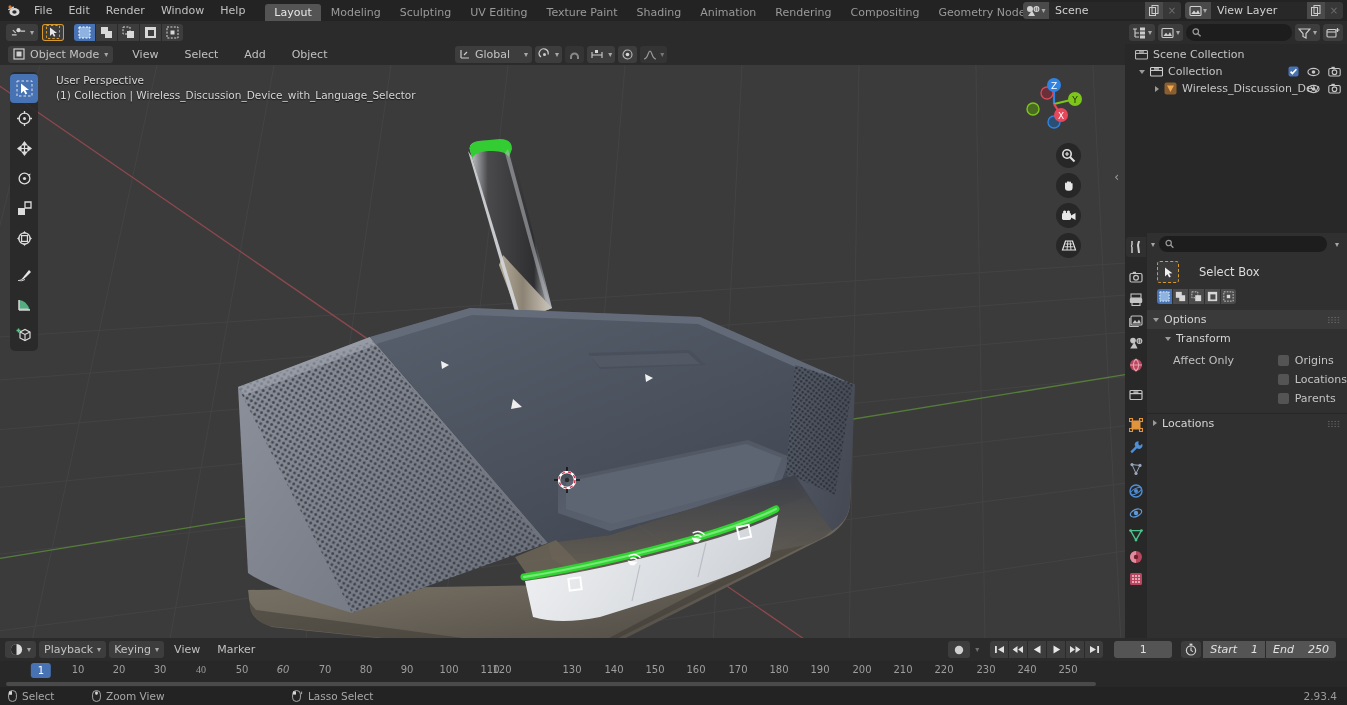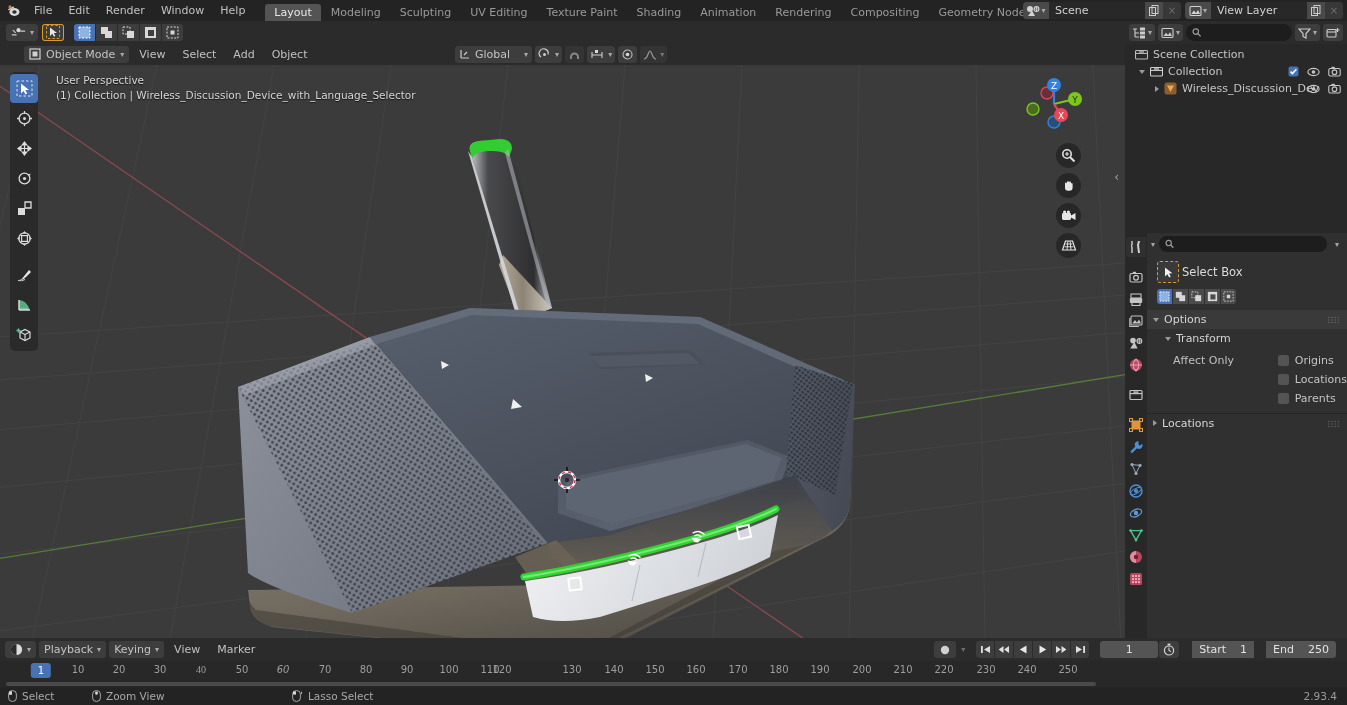--- a/index.html
+++ b/index.html
@@ -30,21 +30,21 @@
   .tsbtn { height:17px; background:#3d3d3d; border-radius:3px; display:flex; align-items:center; justify-content:center; padding:0 4px;}
   .tsbtn.active-orange { box-shadow:0 0 0 1px #d99a2b inset; background:#3d3d3d;}
   .mode-icons { display:flex; gap:1px; margin-left:6px;}
   .mi { width:21px; height:17px; background:#3d3d3d; display:flex; align-items:center; justify-content:center;}
   .mi.sel { background:#4772b3; }
   .mi:first-child { border-radius:3px 0 0 3px;}
   .mi:last-child { border-radius:0 3px 3px 0;}
 
   
   .vpheader { position:absolute; left:0; top:43px; width:1125px; height:22px; background:#2b2b2b;
-    display:flex; align-items:center; padding-left:24px; gap:3px;}
+    display:flex; align-items:center; padding-left:8px; gap:12px;}
   .modebtn { display:flex; align-items:center; height:17px; background:#3d3d3d; border-radius:3px; padding:0 5px; gap:5px;}
   .vmenu { padding:0 7px; height:17px; line-height:17px; font-size:11px; color:#c0c0c0;}
   .orientbtn { display:flex; align-items:center; height:17px; background:#3d3d3d; border-radius:3px; padding:0 4px; gap:4px; }
   .smallbtn { height:17px; background:#3d3d3d; border-radius:3px; display:flex; align-items:center; padding:0 3px; gap:3px;}
   .smallbtn.off { background:#343434; }
   .chev { font-size:8px; color:#a8a8a8; }
   .vpheader-right { position:absolute; right:6px; top:43px; height:22px; display:flex; align-items:center; gap:3px;}
   .shbtn { width:18px; height:17px; background:#3d3d3d; display:flex; align-items:center; justify-content:center;}
   .shgroup { display:flex; gap:1px; }
   .shgroup .shbtn:first-child{border-radius:3px 0 0 3px;}
@@ -84,21 +84,21 @@
   
   .props { position:absolute; left:1125px; top:233px; width:222px; height:405px; background:#303030; display:flex;}
   .proptabs { width:22px; background:#282828; padding-top:4px; display:flex; flex-direction:column; align-items:center; gap:2px;}
   .ptab { width:20px; height:20px; display:flex; align-items:center; justify-content:center; border-radius:3px 0 0 3px;}
   .ptab.active { background:#303030; }
   .ptab-gap { height:6px; }
   .propbody { flex:1; display:flex; flex-direction:column; }
   .pp-search { height:22px; background:#303030; display:flex; align-items:center; padding:0 4px; gap:4px;}
   .pp-sbox { flex:1; height:16px; background:#1d1d1d; border-radius:8px; display:flex; align-items:center; padding:0 6px; gap:4px;}
   .pp-sbox input{ background:transparent;border:0;outline:0;color:#c0c0c0;font-size:10px;width:100%;font-family:inherit;}
-  .tool-head { display:flex; align-items:center; gap:3px; padding:6px 8px 4px 10px;}
+  .tool-head { display:flex; align-items:center; gap:20px; padding:6px 8px 4px 10px;}
   .tool-icon { width:22px; height:22px; border:1px dashed #d99a2b; border-radius:3px; display:flex; align-items:center; justify-content:center; background:#3a3a3a;}
   .mode-row { display:flex; gap:1px; padding:2px 0 6px 10px;}
   .mr { width:15px; height:15px; background:#4b4b4b; display:flex;align-items:center;justify-content:center;}
   .mr.sel { background:#4772b3;}
   .mr:first-child{border-radius:3px 0 0 3px;} .mr:last-child{border-radius:0 3px 3px 0;}
   .panel-head { height:19px; display:flex; align-items:center; gap:5px; padding-left:6px; background:#3a3a3a; font-size:11px; color:#d4d4d4; position:relative;}
   .panel-head.sub { background:transparent; padding-left:18px; }
   .grip { position:absolute; right:7px; width:12px; height:7px; opacity:.5;}
   .row-affect { display:flex; padding:6px 0 0 0; font-size:11px;justify-content:space-between;}
   .aff-label { width:95px; text-align:right; padding-right:8px; color:#c0c0c0;}
@@ -112,21 +112,21 @@
   .tl-header { height:23px; background:#2b2b2b; display:flex; align-items:center; padding:0 5px; gap:3px; position:relative;}
   .tl-menu { padding:0 7px; height:17px; line-height:17px; font-size:11px; color:#c0c0c0;}
   .tl-drop { height:17px; background:#3d3d3d; border-radius:3px; display:flex; align-items:center; padding:0 5px; gap:4px; font-size:11px;}
   .tl-playgroup { display:flex; align-items:center; gap:1px; margin-left:auto;}
   .recbtn { width:22px;height:17px;background:#3d3d3d;border-radius:3px;display:flex;align-items:center;justify-content:center;}
   .pgroup { display:flex; gap:1px; margin-left:6px;}
   .pbtn { width:18px; height:17px; background:#3d3d3d; display:flex;align-items:center;justify-content:center;}
   .pgroup .pbtn:first-child{border-radius:3px 0 0 3px;}
   .pgroup .pbtn:last-child{border-radius:0 3px 3px 0;}
   .framefield { width:58px; height:17px; background:#545454; border-radius:3px; display:flex;align-items:center;justify-content:center; font-size:11px; color:#e0e0e0; margin-left:10px;}
-  .startend { display:flex; align-items:center; gap:12px; margin-left:0; margin-right:6px;}
+  .startend { display:flex; align-items:center; gap:1px; margin-left:8px; margin-right:6px;font-style:italic;}
   .se { height:17px; background:#545454; display:flex; align-items:center; font-size:11px; color:#e2e2e2; padding:0 7px; gap:14px;}
   .se:first-of-type{border-radius:3px 0 0 3px;} .se:last-of-type{border-radius:0 3px 3px 0;}
   .clockb { width:20px;height:17px;background:#3d3d3d;border-radius:3px;display:flex;align-items:center;justify-content:center;margin-right:1px;}
   .tl-ruler { position:relative; height:20px; background:#282828; }
   .tick { position:absolute; top:3px; font-size:10px; color:#9e9e9e; transform:translateX(-50%);}
   .playhead { position:absolute; top:2px; height:15px; background:#4772b3; border-radius:3px;
      display:flex; align-items:center; justify-content:center; color:#fff; font-size:10px; padding:0 7px; transform:translateX(-50%);}
   .tl-scroll { position:absolute; left:0; bottom:0; width:1105px; height:6px; }
   .tl-scroll .bar { position:absolute; left:6px; top:1px; height:4px; width:1090px; background:#4a4a4a; border-radius:2px;}
 

